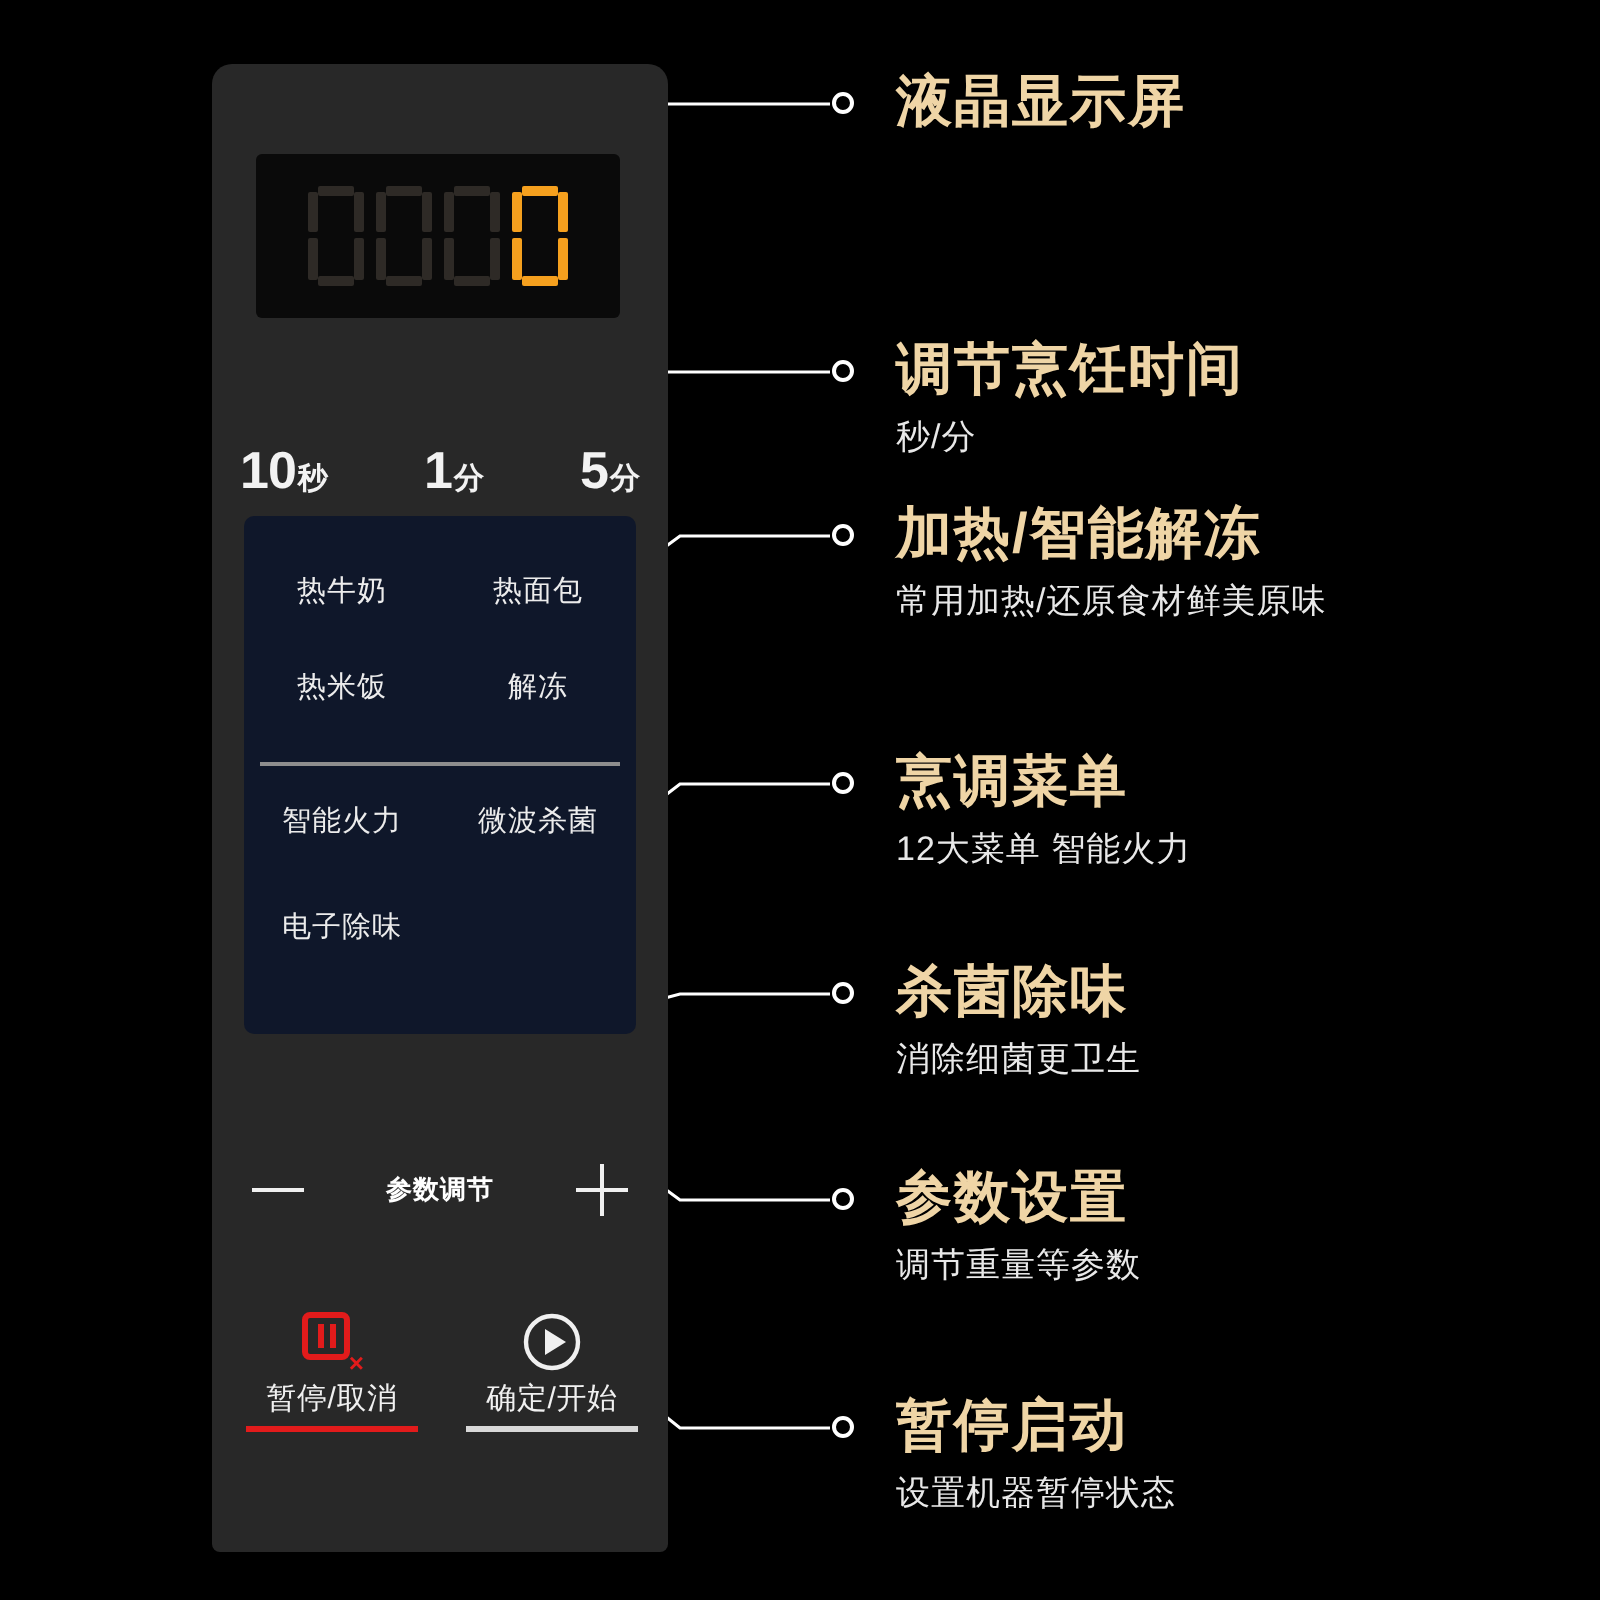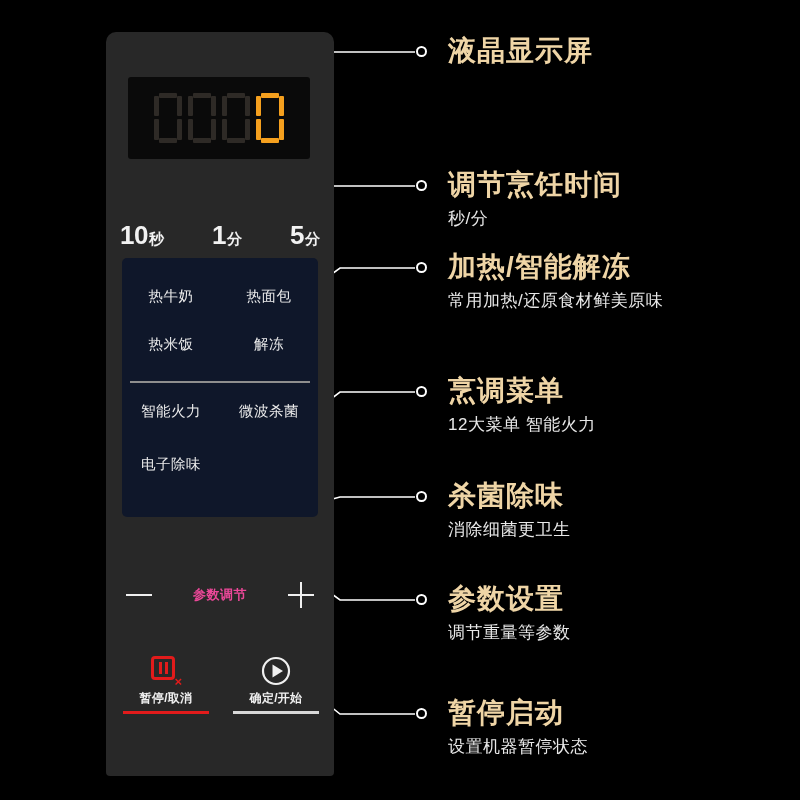--- a/index.html
+++ b/index.html
@@ -154,42 +154,42 @@
     content: ""; position: absolute; left: 0; top: 12px;
     width: 26px; height: 2px; background: #f0f0f0;
   }
   .sign-plus::after {
     content: ""; position: absolute; left: 12px; top: 0;
     width: 2px; height: 26px; background: #f0f0f0;
   }
   #param-label {
     font-size: 13px;
     font-weight: bold;
-    color: #ec4899;
+    color: #ffffff;
     letter-spacing: 0.5px;
   }
 
   
   #action-row {
     position: absolute;
     left: 10px;
     top: 624px;
     width: 210px;
     display: flex;
     justify-content: space-between;
   }
   .action-btn {
     width: 100px;
     display: flex;
     flex-direction: column;
     align-items: center;
   }
   .action-label {
-    font-size: 12px;
-    font-weight: bold;
+    font-size: 15px;
+    font-weight: normal;
     letter-spacing: 0.3px;
     margin-top: 4px;
   }
   .action-underline {
     width: 86px;
     height: 3px;
     margin-top: 4px;
   }
   #pause-btn .action-label { color: #f0f0f0; }
   #pause-btn .action-underline { background: #E21B1B; }

